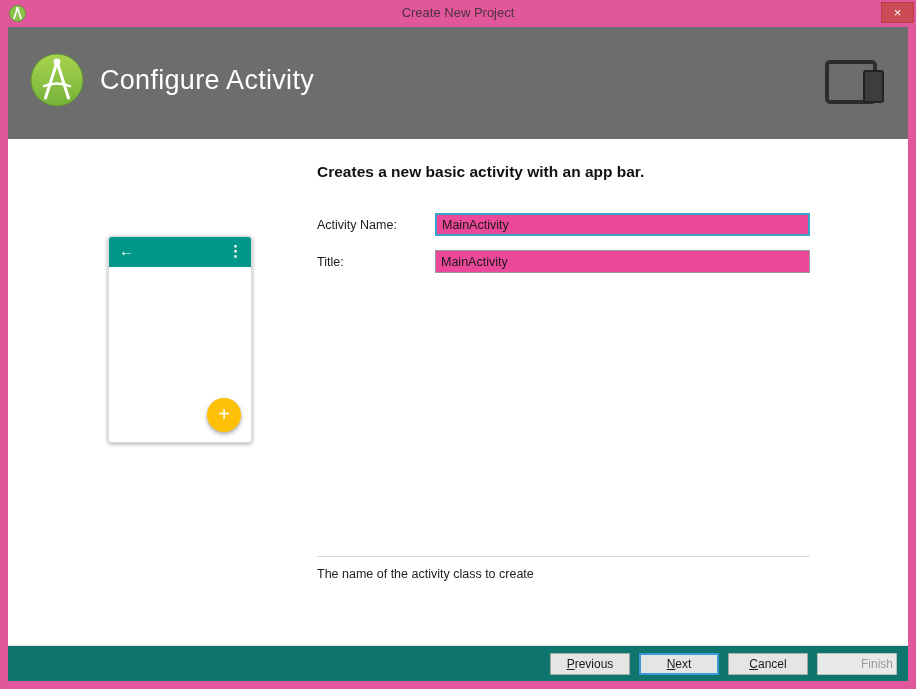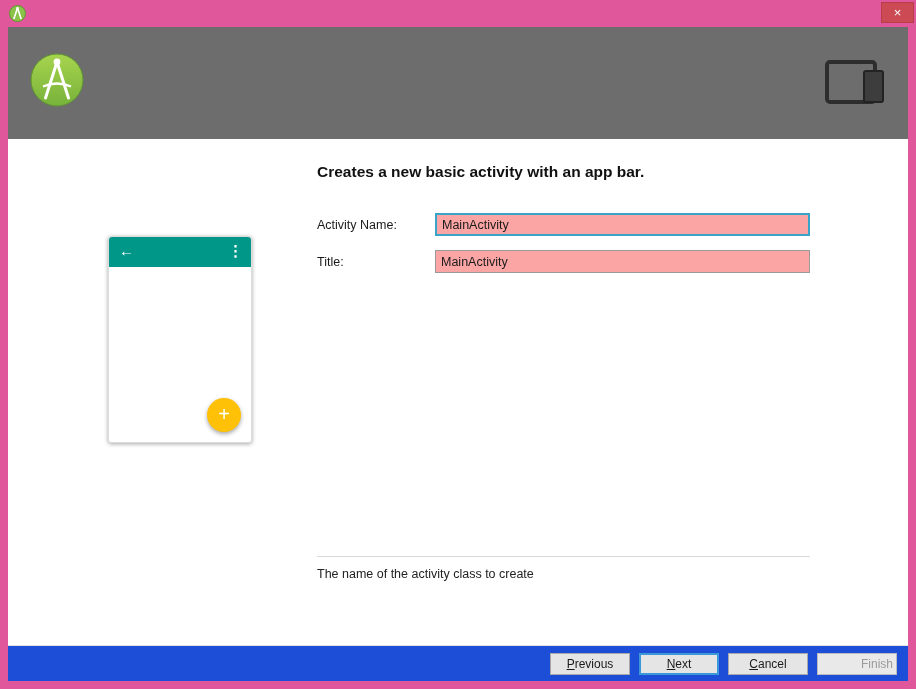--- a/index.html
+++ b/index.html
@@ -39,31 +39,31 @@
   .preview-bar .menu { position:absolute; right:8px; top:5px; font-size:15px; font-weight:bold; }
   .fab { position:absolute; right:10px; bottom:10px; width:34px; height:34px; border-radius:50%;
       background:#ffc107; box-shadow:0 2px 4px rgba(0,0,0,.35); color:#fff;
       text-align:center; line-height:32px; font-size:20px; cursor:pointer; }
 
   
   .form { position:absolute; left:309px; top:74px; width:493px; }
   .row { display:flex; align-items:center; height:23px; margin-bottom:14px; }
   .lbl { width:118px; font-size:12.5px; color:#1a1a1a; flex:0 0 118px; }
   .txt { flex:1; height:23px; border:1px solid #9a9a9a; font-size:12.5px;
-      font-family:"Liberation Sans",sans-serif; padding:0 5px; color:#1a1a1a; background:#fca5a5; }
+      font-family:"Liberation Sans",sans-serif; padding:0 5px; color:#1a1a1a; background:#ec4899; }
   .txt.focused { border:2px solid #3aa4c8; }
   .check-row { padding-left:121px; }
   .cb { width:13px; height:13px; margin:0; cursor:pointer; }
   .cb-label { font-size:12.5px; color:#1a1a1a; margin-left:7px; }
 
   .separator { position:absolute; left:309px; top:417px; width:493px; height:1px; background:#dadada; }
   .hint { position:absolute; left:309px; top:428px; font-size:12.5px; color:#222; }
 
   
-  .footer { position:absolute; left:0; right:0; bottom:0; height:36px; background:#1d4ed8;
+  .footer { position:absolute; left:0; right:0; bottom:0; height:36px; background:#0f766e;
       border-top:1px solid #e3e3e3;text-decoration:underline; }
   .btn { position:absolute; top:7px; width:80px; height:22px; background:#e5e5e5;
       border:1px solid #a8a8a8; font-size:12px; color:#1a1a1a; text-align:center;
       font-family:"Liberation Sans",sans-serif; cursor:pointer; padding:0; }
   .btn .mn { text-decoration:underline; }
   .btn.default { border:2px solid #3b99d9; }
   .btn.disabled { color:#9b9b9b; border-color:#bcbcbc; background:#e9e9e9; cursor:default;padding-left:40px; }
   .btn-previous { left:542px; }
   .btn-next { left:631px; }
   .btn-cancel { left:720px; }
@@ -75,40 +75,42 @@
 <div class="frame">
 
   <div class="titlebar">
     <span class="app-icon">
       <svg width="17" height="17" viewBox="0 0 17 17">
         <circle cx="8.5" cy="8.5" r="8" fill="#8bc34a" stroke="#5f9631" stroke-width="1"></circle>
         <path d="M8.5 3 L5 13.5 M8.5 3 L12 13.5" stroke="#fff" stroke-width="1.6" fill="none" stroke-linecap="round"></path>
         <circle cx="8.5" cy="3.2" r="1.3" fill="#fff"></circle>
       </svg>
     </span>
+    <span class="win-title">Create New Project</span>
     <button class="close-btn"><span>×</span></button>
   </div>
 
   <div class="win-body">
 
     <div class="hdr">
       <span class="logo">
         <svg width="54" height="54" viewBox="0 0 54 54">
           <defs>
             <linearGradient id="lg" x1="0" y1="0" x2="0" y2="1">
               <stop offset="0" stop-color="#a7d44e"></stop>
               <stop offset="1" stop-color="#77b23a"></stop>
             </linearGradient>
           </defs>
           <circle cx="27" cy="27" r="26" fill="url(#lg)" stroke="#5f9631" stroke-width="1"></circle>
           <path d="M27 9 L15.5 45 M27 9 L38.5 45" stroke="#fff" stroke-width="3" fill="none" stroke-linecap="round"></path>
           <circle cx="27" cy="9" r="3.4" fill="#fff"></circle>
           <path d="M13 33.5 Q27 27.5 41 33.5" stroke="#fff" stroke-width="2.4" fill="none"></path>
         </svg>
       </span>
+      <span class="hdr-title">Configure Activity</span>
       <span class="device">
         <svg width="62" height="46" viewBox="0 0 62 46">
           <rect x="3" y="3" width="48" height="40" rx="3" fill="none" stroke="#2d2d2d" stroke-width="4"></rect>
           <rect x="40" y="12" width="19" height="31" rx="2" fill="#3d3d3d" stroke="#232323" stroke-width="2"></rect>
         </svg>
       </span>
     </div>
 
     <div class="content">
 

